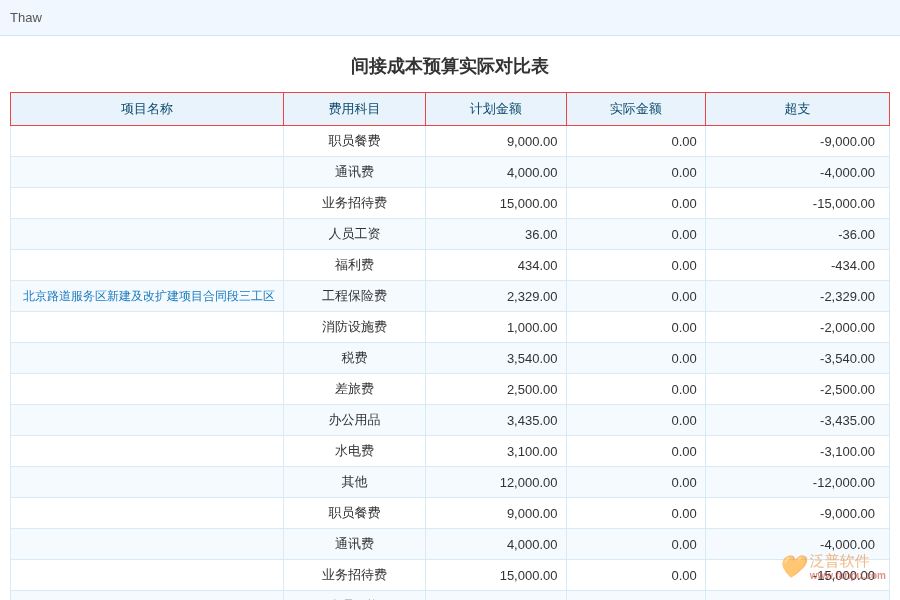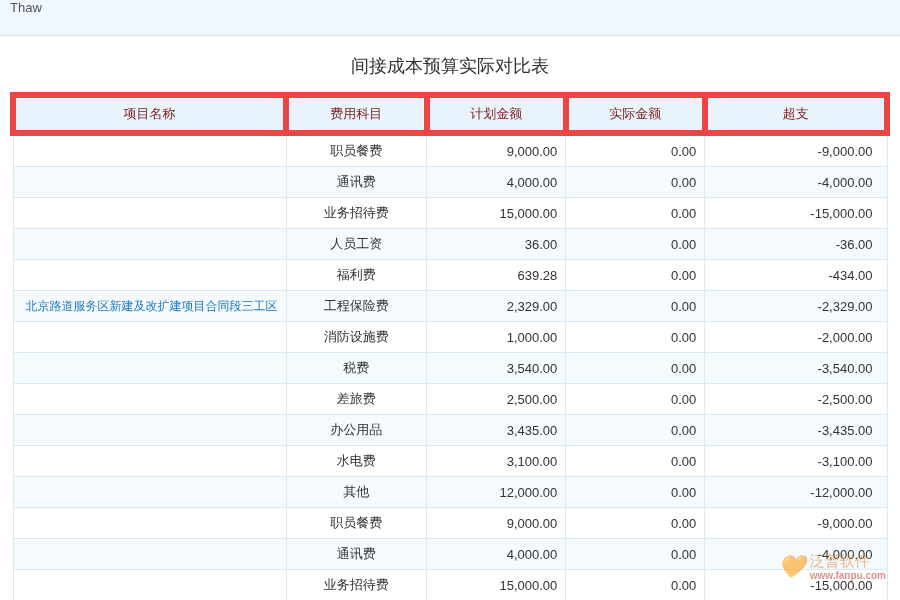--- a/index.html
+++ b/index.html
@@ -17,45 +17,45 @@
       height: 600px;
       background: #fff;
       display: flex;
       flex-direction: column;
     }
     .top-bar {
       height: 36px;
       background: #f0f7ff;
       border-bottom: 1px solid #d0e4f7;
       display: flex;
-      align-items: flex-start;
+      align-items: center;
       padding: 0 10px;
     }
     .report-title {
       text-align: center;
       font-size: 18px;
-      font-weight: normal;
+      font-weight: bold;
       color: #333;
       padding: 18px 0 14px 0;
     }
     .table-wrapper {
       flex: 1;
       overflow-y: auto;
       padding: 0 10px 10px 10px;
     }
     table {
       width: 100%;
       border-collapse: collapse;
       font-size: 13px;
     }
     thead tr th {
       background: #e8f3fb;
-      color: #7f1d1d;
+      color: #0c4a6e;
       font-weight: normal;
-      border: 6px solid #ef4444;
+      border: 1px solid #ef4444;
       padding: 7px 8px;
       text-align: center;
       white-space: nowrap;
     }
     tbody tr td {
       border: 1px solid #d8eaf6;
       padding: 6px 8px;
       text-align: center;
       color: #333;
       white-space: nowrap;
@@ -158,21 +158,21 @@
           <tr>
             <td class="project-name"></td>
             <td>人员工资</td>
             <td class="amount">36.00</td>
             <td class="amount">0.00</td>
             <td class="negative">-36.00</td>
           </tr>
           <tr>
             <td class="project-name"></td>
             <td>福利费</td>
-            <td class="amount">639.28</td>
+            <td class="amount">434.00</td>
             <td class="amount">0.00</td>
             <td class="negative">-434.00</td>
           </tr>
           <tr>
             <td class="project-name" style="color: rgb(26, 122, 191);">北京路道服务区新建及改扩建项目合同段三工区</td>
             <td>工程保险费</td>
             <td class="amount">2,329.00</td>
             <td class="amount">0.00</td>
             <td class="negative">-2,329.00</td>
           </tr>

